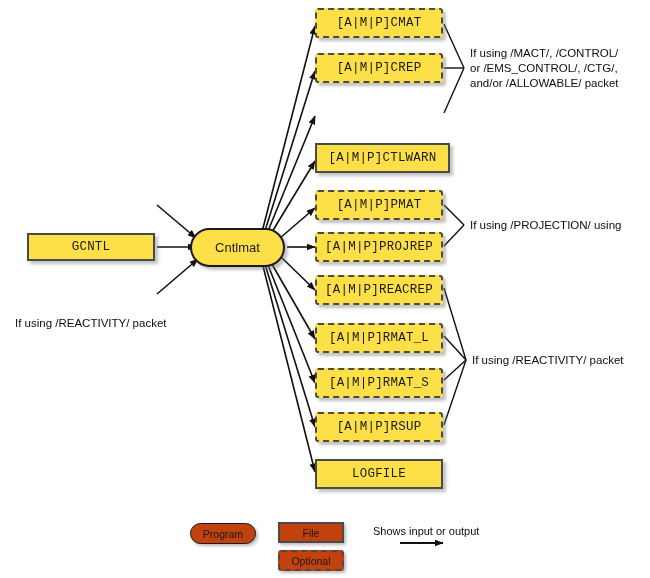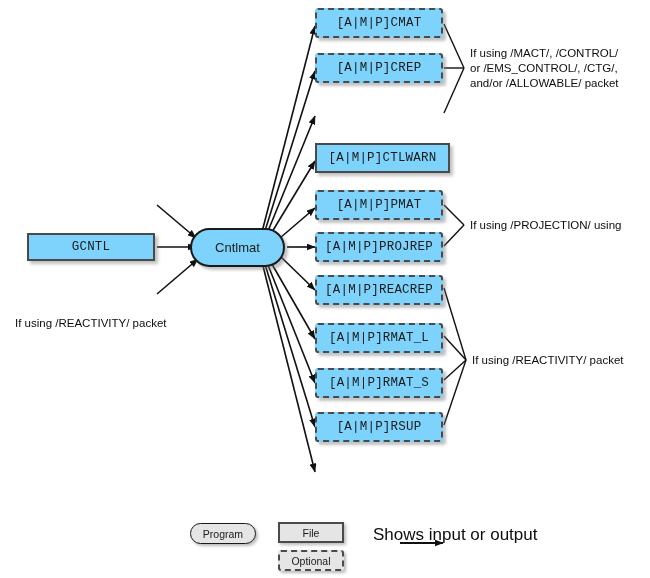--- a/index.html
+++ b/index.html
@@ -26,21 +26,21 @@
     width: 650px;
     height: 578px;
     pointer-events: none;
   }
   .node {
     position: absolute;
     box-sizing: border-box;
     display: flex;
     align-items: center;
     justify-content: center;
-    background: #7dd3fc;
+    background: #fde047;
     color: #1a1a1a;
     text-align: right;
     box-shadow: 3px 3px 3px rgba(120,120,120,0.45);
   }
   .file-node {
     border: 2px solid #4a4a4a;
     font-family: "Liberation Mono", monospace;
     font-size: 12.5px;
     letter-spacing: 0.2px;
   }
@@ -61,30 +61,30 @@
     position: absolute;
     font-family: "Liberation Sans", sans-serif;
     font-size: 11.5px;
     color: #0d0d0d;
     line-height: 15px;
     white-space: pre-line;
   }
   .legend-label {
     position: absolute;
     font-family: "Liberation Sans", sans-serif;
-    font-size: 17px;
+    font-size: 11px;
     color: #0d0d0d;
   }
   .legend-node {
     position: absolute;
     box-sizing: border-box;
     display: flex;
     align-items: center;
     justify-content: center;
-    background: #e5e5e5;
+    background: #c2410c;
     color: #1a1a1a;
     font-size: 10.5px;
     font-family: "Liberation Sans", sans-serif;
     box-shadow: 2px 2px 3px rgba(120,120,120,0.5);
   }
   .legend-program {
     border: 1.5px solid #1a1a1a;
     border-radius: 14px;
   }
   .legend-file {
@@ -188,20 +188,23 @@
   </div>
 
   <div class="node optional-node" style="left:315px; top:368px; width:128px; height:30px;">
     <span>[A|M|P]RMAT_S</span>
   </div>
 
   <div class="node optional-node" style="left:315px; top:412px; width:128px; height:30px;">
     <span>[A|M|P]RSUP</span>
   </div>
 
+  <div class="node file-node" style="left:315px; top:459px; width:128px; height:30px;">
+    <span>LOGFILE</span>
+  </div>
 
   <div class="caption" style="left:470px; top:46px; width:175px;">If using /MACT/, /CONTROL/
 or /EMS_CONTROL/, /CTG/,
 and/or /ALLOWABLE/ packet</div>
 
   <div class="caption" style="left:470px; top:218px; width:175px;">If using /PROJECTION/ using</div>
 
   <div class="caption" style="left:472px; top:353px; width:175px;">If using /REACTIVITY/ packet</div>
 
   <div class="legend-node legend-program" style="left:190px; top:523px; width:66px; height:21px;">

